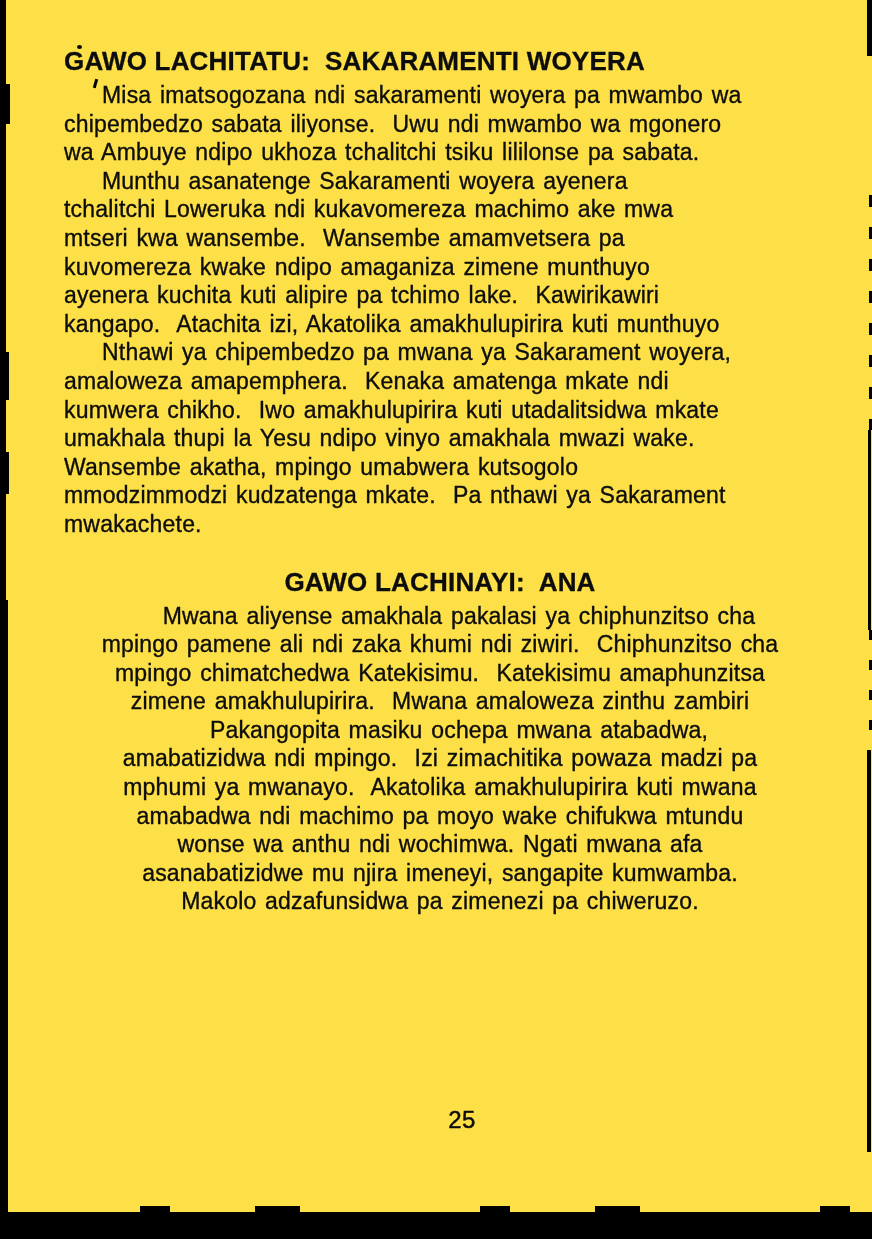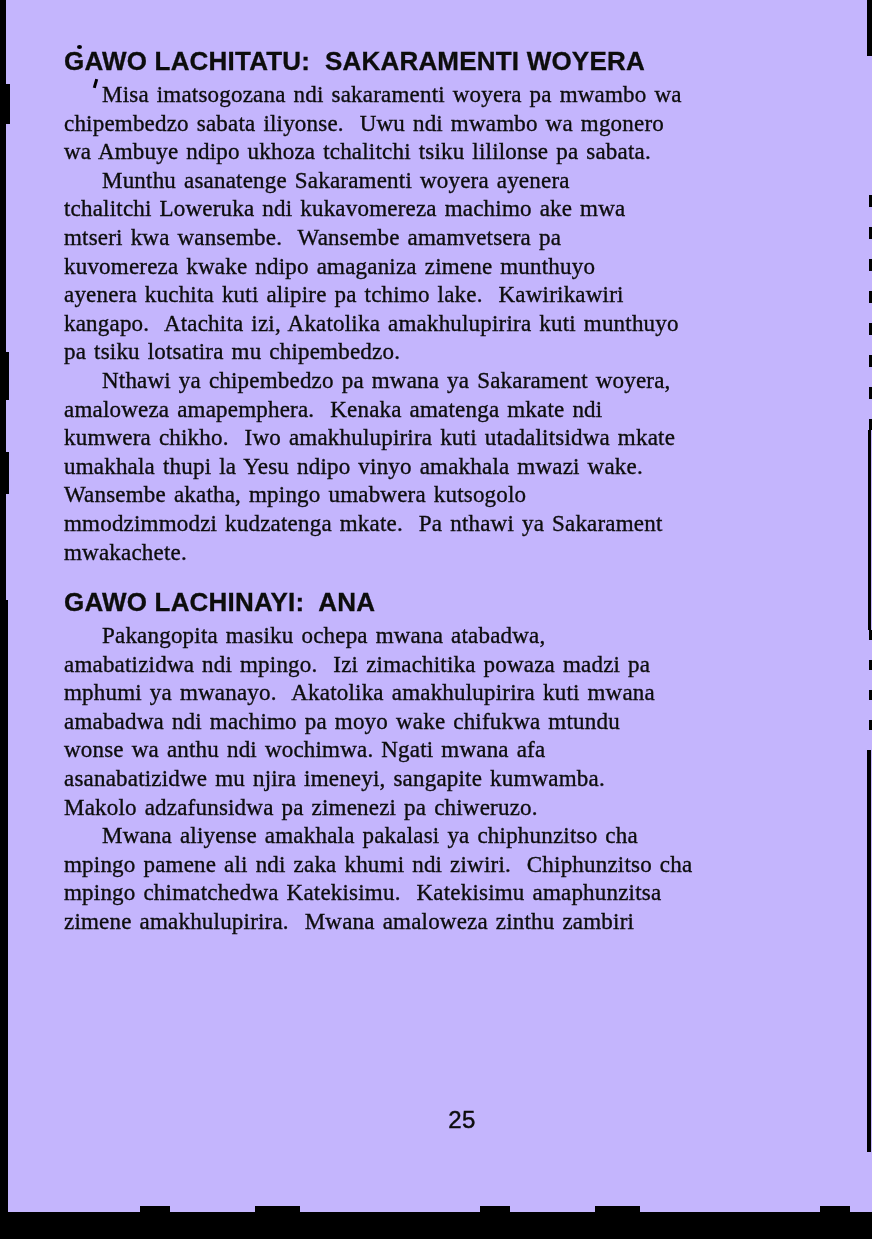--- a/index.html
+++ b/index.html
@@ -1,41 +1,41 @@
 <!DOCTYPE html>
 <html><head>
 <meta charset="utf-8">
 <style>
   html, body { margin: 0; padding: 0; background: #e8e8e8; }
   .page {
     position: relative;
     width: 872px;
     height: 1239px;
-    background: #c4b5fd;
+    background: #fde047;
     overflow: hidden;
     font-family: "Liberation Sans", sans-serif;
     color: #0d0d0d;
   }
   .content {
     position: absolute;
     left: 64px;
     top: 46px;
     width: 752px;
   }
-  .doc-section + .doc-section { margin-top: 20px; }
+  .doc-section + .doc-section { margin-top: 28px; text-align: center; }
   .heading {
     font-size: 26px;
     font-weight: 700;
     line-height: 31px;
     letter-spacing: 0.2px;
     margin: 0 0 4px 0;
     white-space: pre;
     -webkit-text-stroke: 0.3px #0d0d0d;
   }
-  .paragraph { margin: 0; font-family: Liberation Serif, serif; }
+  .paragraph { margin: 0; }
   .line {
     font-size: 23px;
     line-height: 28.6px;
     letter-spacing: 0.2px;
     word-spacing: 2px;
     white-space: pre;
     -webkit-text-stroke: 0.35px #0d0d0d;
   }
   .line.first { padding-left: 38px; }
   .page-number {
@@ -90,48 +90,47 @@
             <div class="line">chipembedzo sabata iliyonse.  Uwu ndi mwambo wa mgonero</div>
             <div class="line">wa Ambuye ndipo ukhoza tchalitchi tsiku lililonse pa sabata.</div>
           </div>
           <div class="paragraph">
             <div class="line first">Munthu asanatenge Sakaramenti woyera ayenera</div>
             <div class="line">tchalitchi Loweruka ndi kukavomereza machimo ake mwa</div>
             <div class="line">mtseri kwa wansembe.  Wansembe amamvetsera pa</div>
             <div class="line">kuvomereza kwake ndipo amaganiza zimene munthuyo</div>
             <div class="line">ayenera kuchita kuti alipire pa tchimo lake.  Kawirikawiri</div>
             <div class="line">kangapo.  Atachita izi, Akatolika amakhulupirira kuti munthuyo</div>
-            <div class="line">pa tsiku lotsatira mu chipembedzo.</div>
           </div>
           <div class="paragraph">
             <div class="line first">Nthawi ya chipembedzo pa mwana ya Sakarament woyera,</div>
             <div class="line">amaloweza amapemphera.  Kenaka amatenga mkate ndi</div>
             <div class="line">kumwera chikho.  Iwo amakhulupirira kuti utadalitsidwa mkate</div>
             <div class="line">umakhala thupi la Yesu ndipo vinyo amakhala mwazi wake.</div>
             <div class="line">Wansembe akatha, mpingo umabwera kutsogolo</div>
             <div class="line">mmodzimmodzi kudzatenga mkate.  Pa nthawi ya Sakarament</div>
             <div class="line">mwakachete.</div>
           </div>
         </section>
         <section class="doc-section">
           <h2 class="heading">GAWO LACHINAYI:  ANA</h2>
           <div class="paragraph">
+            <div class="line first">Mwana aliyense amakhala pakalasi ya chiphunzitso cha</div>
+            <div class="line">mpingo pamene ali ndi zaka khumi ndi ziwiri.  Chiphunzitso cha</div>
+            <div class="line">mpingo chimatchedwa Katekisimu.  Katekisimu amaphunzitsa</div>
+            <div class="line">zimene amakhulupirira.  Mwana amaloweza zinthu zambiri</div>
+          </div>
+          <div class="paragraph">
             <div class="line first">Pakangopita masiku ochepa mwana atabadwa,</div>
             <div class="line">amabatizidwa ndi mpingo.  Izi zimachitika powaza madzi pa</div>
             <div class="line">mphumi ya mwanayo.  Akatolika amakhulupirira kuti mwana</div>
             <div class="line">amabadwa ndi machimo pa moyo wake chifukwa mtundu</div>
             <div class="line">wonse wa anthu ndi wochimwa. Ngati mwana afa</div>
             <div class="line">asanabatizidwe mu njira imeneyi, sangapite kumwamba.</div>
             <div class="line">Makolo adzafunsidwa pa zimenezi pa chiweruzo.</div>
-          </div>
-          <div class="paragraph">
-            <div class="line first">Mwana aliyense amakhala pakalasi ya chiphunzitso cha</div>
-            <div class="line">mpingo pamene ali ndi zaka khumi ndi ziwiri.  Chiphunzitso cha</div>
-            <div class="line">mpingo chimatchedwa Katekisimu.  Katekisimu amaphunzitsa</div>
-            <div class="line">zimene amakhulupirira.  Mwana amaloweza zinthu zambiri</div>
           </div>
         </section>
       </div>
   </div>
 
   <div class="page-number">25</div>
 
   <div class="artifact edge-left-bar"></div>
   <div class="artifact edge-left-blob1"></div>
   <div class="artifact edge-left-blob2"></div>

